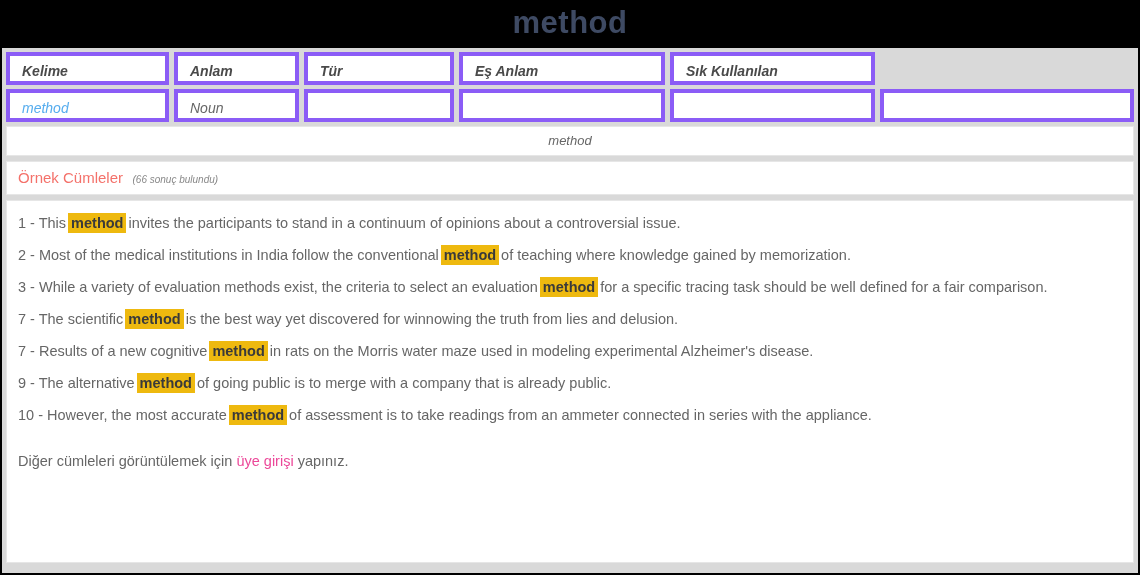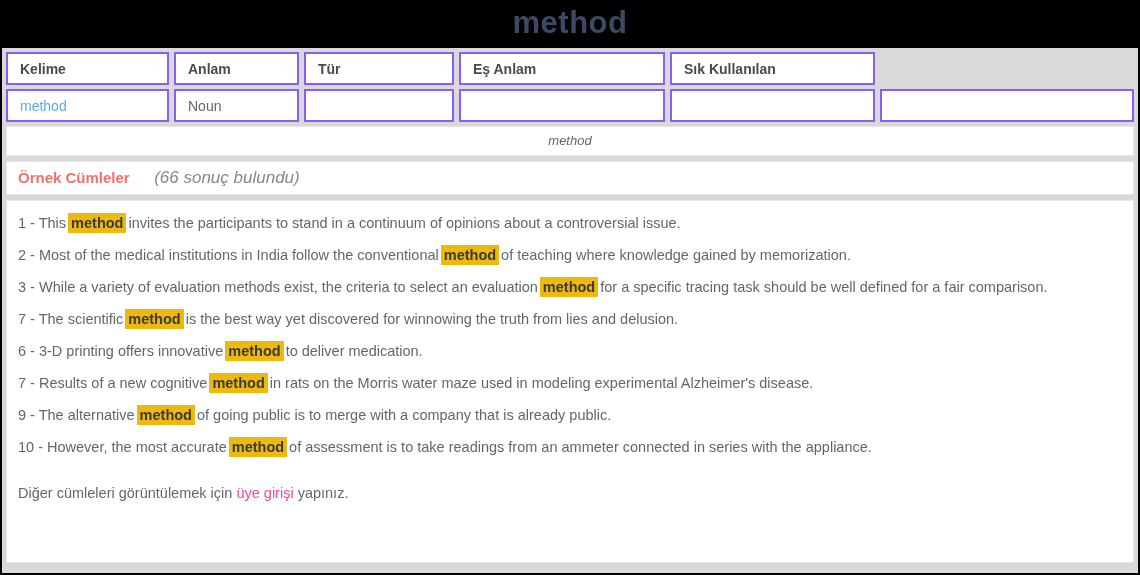--- a/index.html
+++ b/index.html
@@ -30,28 +30,29 @@
   }
   .dict-table { width: 100%; }
   .tbl-row {
     display: grid;
     grid-template-columns: 163px 125px 150px 206px 205px 1fr;
     gap: 5px;
     margin-bottom: 4px;
   }
   .cell {
     background: #fff;
-    border: 2px solid #8b5cf6;
+    border: 4px solid #8b5cf6;
     height: 33px;
     line-height: 31px;
     padding-left: 12px;
     font-size: 14px;
     color: #666;
     white-space: nowrap;
     overflow: hidden;
+    font-style: italic;
   }
   .cell.head { font-weight: bold; color: #4a4a4a; }
   .cell .word-link { color: #55acee; text-decoration: none; }
   .band {
     background: #fff;
     border: 1px solid #e6e6e6;
     margin-bottom: 5px;
   }
   .band.pron {
     height: 30px;
@@ -61,28 +62,28 @@
     font-size: 13px;
     color: #666;
   }
   .band.examples-head {
     height: 34px;
     line-height: 32px;
     padding-left: 11px;
   }
   .examples-head .examples-title {
     color: #f4716a;
-    font-weight: bold;
+    font-weight: normal;
     font-size: 15px;
   }
   .examples-head .examples-count {
     color: #888;
     font-style: italic;
-    font-size: 17px;
-    margin-left: 20px;
+    font-size: 10px;
+    margin-left: 5px;
   }
   .band.sentences {
     height: 363px;
     padding: 6px 11px 0 11px;
     margin-bottom: 12px;
   }
   .sentence {
     font-size: 14.5px;
     color: #666;
     line-height: 32px;
@@ -138,21 +139,20 @@
   <div class="band examples-head">
     <span class="examples-title">Örnek Cümleler</span>
     <span class="examples-count">(66 sonuç bulundu)</span>
   </div>
 
   <div class="band sentences">
     <p class="sentence"><span>1 - This</span><mark>method</mark><span>invites the participants to stand in a continuum of opinions about a controversial issue.</span></p>
     <p class="sentence"><span>2 - Most of the medical institutions in India follow the conventional</span><mark>method</mark><span>of teaching where knowledge gained by memorization.</span></p>
     <p class="sentence"><span>3 - While a variety of evaluation methods exist, the criteria to select an evaluation</span><mark>method</mark><span>for a specific tracing task should be well defined for a fair comparison.</span></p>
     <p class="sentence"><span>7 - The scientific</span><mark>method</mark><span>is the best way yet discovered for winnowing the truth from lies and delusion.</span></p>
-    <p class="sentence"><span>6 - 3-D printing offers innovative</span><mark>method</mark><span>to deliver medication.</span></p>
     <p class="sentence"><span>7 - Results of a new cognitive</span><mark>method</mark><span>in rats on the Morris water maze used in modeling experimental Alzheimer's disease.</span></p>
     <p class="sentence"><span>9 - The alternative</span><mark>method</mark><span>of going public is to merge with a company that is already public.</span></p>
     <p class="sentence"><span>10 - However, the most accurate</span><mark>method</mark><span>of assessment is to take readings from an ammeter connected in series with the appliance.</span></p>
 
     <p class="login-note">
       <span>Diğer cümleleri görüntülemek için </span><a href="#" class="login-link">üye girişi</a><span> yapınız.</span>
     </p>
   </div>
 
 </div>

